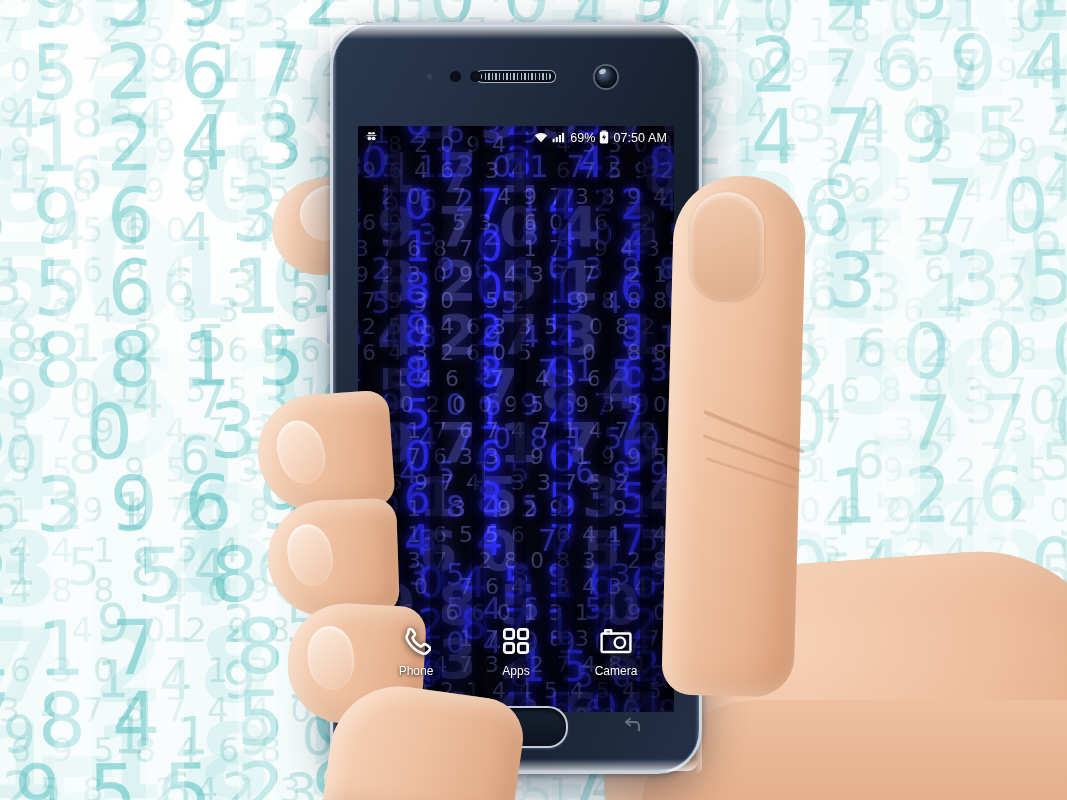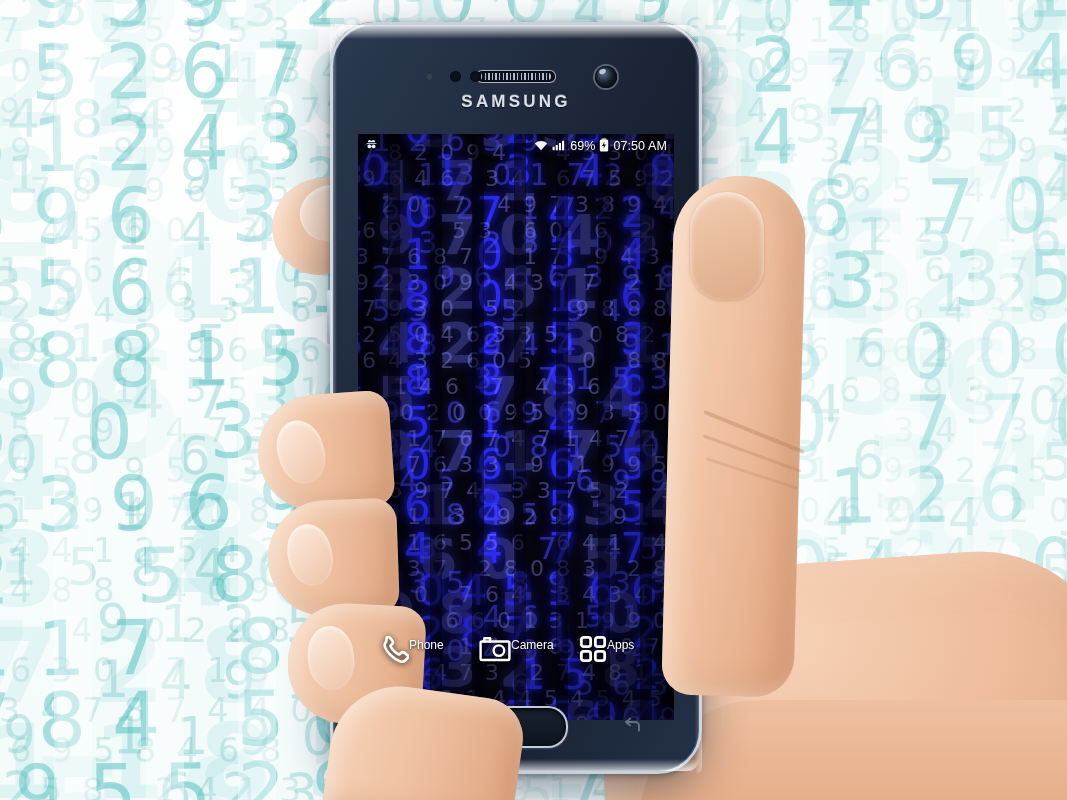--- a/index.html
+++ b/index.html
@@ -112,21 +112,21 @@
     background:radial-gradient(circle at 38% 34%, #5d6f88 0%, #161f2e 48%, #070b12 100%);
     box-shadow:0 0 0 2px rgba(150,165,185,.5), inset 0 0 4px #000;}
   #front-cam-glint{position:absolute;left:269px;top:47px;width:7px;height:5px;border-radius:50%;
     background:rgba(225,235,248,.75);transform:rotate(-25deg);}
   #brand{position:absolute;left:0;right:0;top:70px;text-align:center;
     font-family:"Liberation Sans", sans-serif;font-weight:700;font-size:17px;
     letter-spacing:3.2px;color:#d8e0ea;
     text-shadow:0 1px 1px rgba(0,0,0,.7), 0 -1px 0 rgba(255,255,255,.25);}
 
   
-  #screen{position:absolute;left:28px;top:112px;width:316px;height:586px;
+  #screen{position:absolute;left:28px;top:104px;width:316px;height:586px;
     background:#05050d;overflow:hidden;
     box-shadow:inset 0 0 22px rgba(0,0,0,.95);}
   .wp{position:absolute;inset:-26px;white-space:pre;overflow:hidden;
     font-family:"DejaVu Sans", sans-serif;pointer-events:none;color:#2d2dff;}
   .wp-a{font-size:42px;line-height:42px;letter-spacing:16px;opacity:.95;
     text-shadow:0 0 9px #2a2aff,0 0 18px #1414cc;font-weight:400;}
   .wp-b{font-size:30px;line-height:34px;letter-spacing:18px;opacity:.55;
     transform:translate(12px,16px);color:#4a4aff;text-shadow:0 0 7px #2222dd;}
   .wp-c{font-size:56px;line-height:54px;letter-spacing:22px;opacity:.38;
     transform:translate(-16px,-8px);color:#6b6bff;text-shadow:0 0 14px #3a3aff;font-weight:700;}
@@ -145,21 +145,21 @@
     text-shadow:0 1px 2px rgba(0,0,0,.95);}
   #sb-left{display:flex;align-items:center;gap:4px;}
   #sb-right{margin-left:auto;display:flex;align-items:center;gap:4px;}
   #sb-time{font-size:12.5px;letter-spacing:.1px;}
   #sb-batt-pct{font-size:12.5px;}
   .ic{display:inline-block;}
 
   
   #dock{position:absolute;left:0;right:0;bottom:10px;height:78px;z-index:6;
     display:flex;align-items:flex-start;justify-content:space-around;padding:0 8px;box-sizing:border-box;}
-  .dock-item{display:flex;width:74px;cursor:pointer;}
+  .dock-item{display:flex;flex-direction:column;align-items:center;width:74px;cursor:pointer;}
   .dock-ic{height:34px;display:flex;align-items:center;justify-content:center;
     filter:drop-shadow(0 1px 3px rgba(0,0,0,.9));}
   .dock-lb{margin-top:6px;color:#fff;font-size:12px;font-family:"Liberation Sans", sans-serif;
     text-shadow:0 1px 3px rgba(0,0,0,.95);white-space:nowrap;}
 
   
   #home-btn{position:absolute;left:50%;bottom:26px;transform:translateX(-50%);
     width:100px;height:38px;border-radius:20px;
     background:linear-gradient(180deg,#1a2232 0%,#0d131f 100%);
     border:2.5px solid rgba(214,224,236,.9);
@@ -398,43 +398,42 @@
         <div class="dock-item">
           <div class="dock-ic">
             <svg width="30" height="30" viewBox="0 0 24 24" fill="none" stroke="#ffffff" stroke-width="2.1" stroke-linecap="round" stroke-linejoin="round">
               <path d="M6.2 2.9c.8-.8 2-.7 2.7.2l1.8 2.3c.6.8.5 1.9-.2 2.6l-.9.9c-.3.3-.4.8-.2 1.2.6 1.2 1.5 2.4 2.6 3.5s2.3 2 3.5 2.6c.4.2.9.1 1.2-.2l.9-.9c.7-.7 1.8-.8 2.6-.2l2.3 1.8c.9.7 1 1.9.2 2.7l-1.6 1.6c-1 1-2.5 1.4-3.9 1-2.6-.8-5.3-2.5-7.6-4.8S5.5 12.7 4.7 10c-.4-1.4 0-2.9 1-3.9l.5-3.2z"></path>
             </svg>
           </div>
           <div class="dock-lb">Phone</div>
         </div>
         <div class="dock-item">
           <div class="dock-ic">
-            <svg width="32" height="28" viewBox="0 0 28 22" fill="none" stroke="#ffffff" stroke-width="2.1" stroke-linejoin="round">
-              <rect x="1.4" y="4.4" width="25.2" height="16.2" rx="1.2"></rect>
-              <path d="M4.6 4.4V1.6h5.2v2.8" stroke-linecap="round"></path>
-              <circle cx="17.4" cy="12.4" r="4.6"></circle>
-            </svg>
-          </div>
-          <div class="dock-lb">Camera</div>
-        </div>
-        <div class="dock-item">
-          <div class="dock-ic">
             <svg width="28" height="28" viewBox="0 0 24 24" fill="none" stroke="#ffffff" stroke-width="2.4">
               <rect x="2" y="2" width="8" height="8" rx="2"></rect>
               <rect x="14" y="2" width="8" height="8" rx="2"></rect>
               <rect x="2" y="14" width="8" height="8" rx="2"></rect>
               <rect x="14" y="14" width="8" height="8" rx="2"></rect>
             </svg>
           </div>
           <div class="dock-lb">Apps</div>
         </div>
+        <div class="dock-item">
+          <div class="dock-ic">
+            <svg width="32" height="28" viewBox="0 0 28 22" fill="none" stroke="#ffffff" stroke-width="2.1" stroke-linejoin="round">
+              <rect x="1.4" y="4.4" width="25.2" height="16.2" rx="1.2"></rect>
+              <path d="M4.6 4.4V1.6h5.2v2.8" stroke-linecap="round"></path>
+              <circle cx="17.4" cy="12.4" r="4.6"></circle>
+            </svg>
+          </div>
+          <div class="dock-lb">Camera</div>
+        </div>
       </div>
     </div>
 
-    <div id="brand">SAMSUNG</div>
     <div id="earpiece">
       <div id="earpiece-mesh"></div>
     </div>
     <div class="sensor" id="sensor1"></div>
     <div class="sensor" id="sensor2"></div>
     <div class="sensor" id="sensor-led"></div>
     <div id="front-cam"></div>
     <div id="front-cam-glint"></div>
 
     <div id="home-btn"></div>

